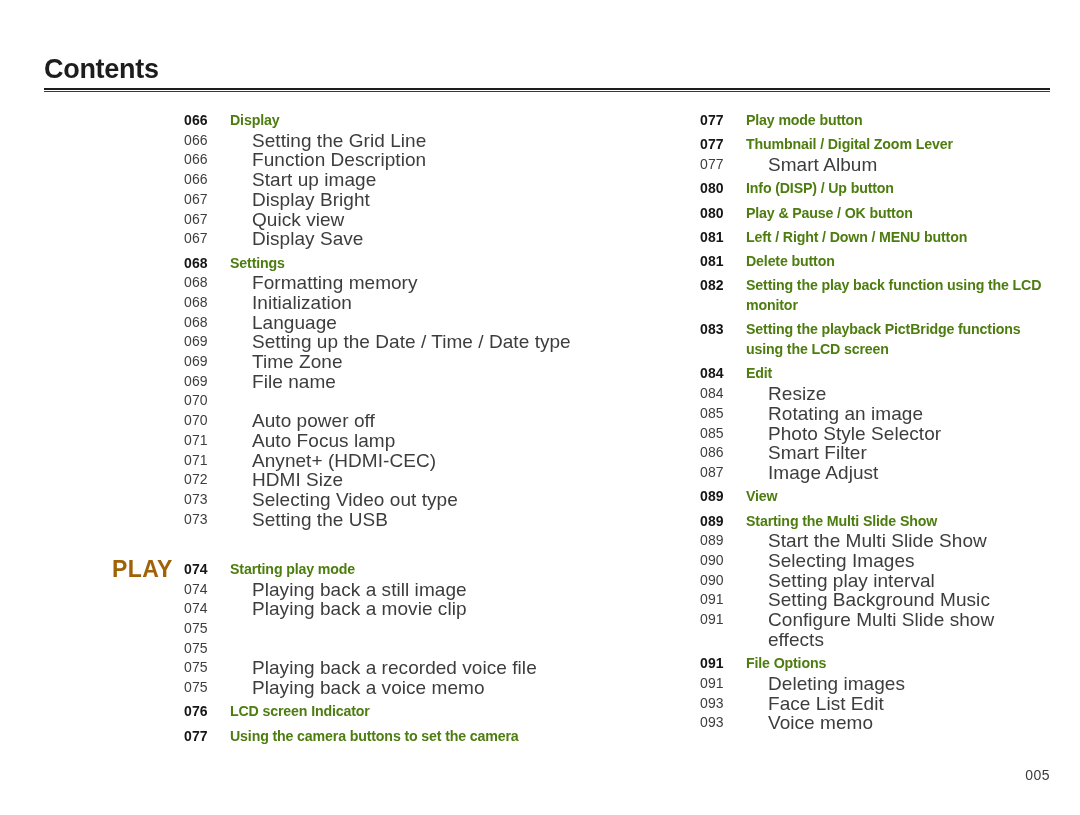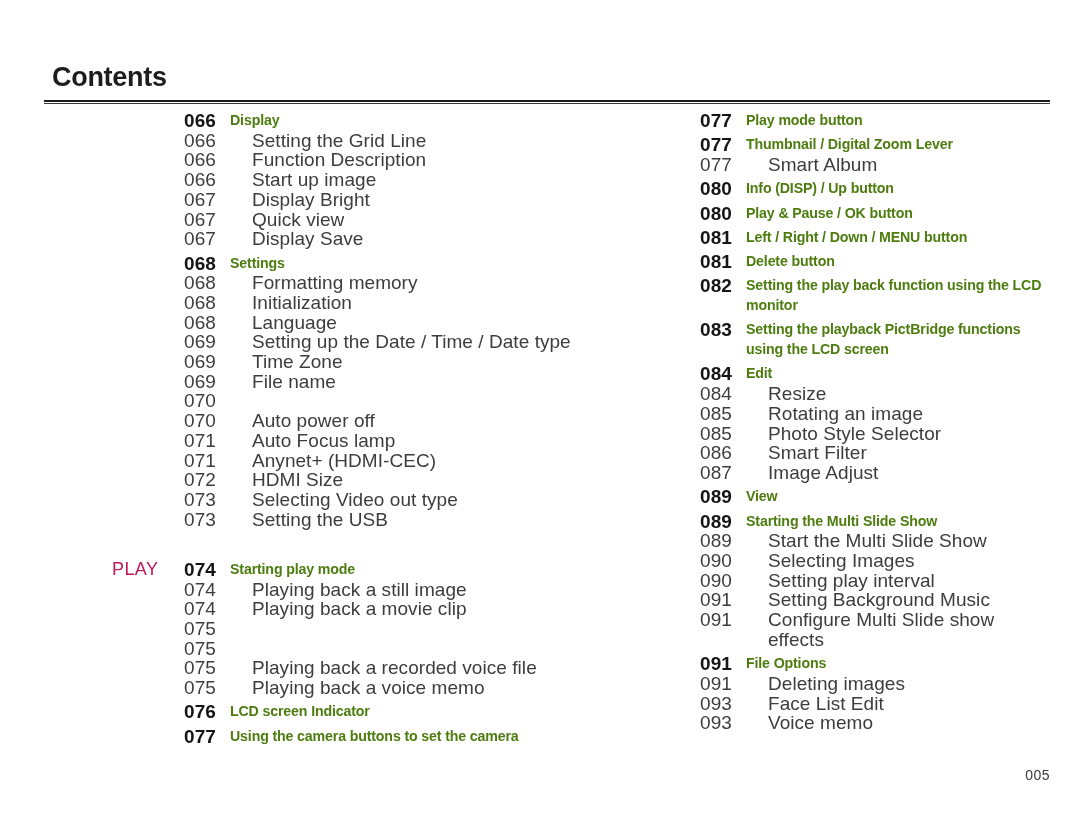--- a/index.html
+++ b/index.html
@@ -29,21 +29,21 @@
     left: 44px;
     top: 54px;
     width: 1006px;
   }
   .header-title {
     font-size: 27px;
     font-weight: bold;
     color: #1d1d1d;
     letter-spacing: -0.3px;
     line-height: 30px;
-    margin: 8px;
+    margin: 0;
     font-family: "Liberation Sans", sans-serif;
   }
   .header-rule {
     margin-top: 4px;
     width: 1006px;
     height: 4px;
     border-top: 2.5px solid #1d1d1d;
     border-bottom: 1px solid #3a3a3a;
     box-sizing: border-box;
   }
@@ -59,31 +59,31 @@
   .toc-row {
     display: flex;
     align-items: flex-start;
     line-height: 19.7px;
     white-space: nowrap;
   }
 
   .mode-tag {
     width: 72px;
     flex: 0 0 72px;
-    font-size: 18px;
-    font-weight: normal;
-    color: #be185d;
+    font-size: 23px;
+    font-weight: bold;
+    color: #a16207;
     letter-spacing: 0.4px;
     line-height: 19.7px;
   }
 
   .pg {
     flex: 0 0 46px;
     width: 46px;
-    font-size: 19px;
+    font-size: 14px;
     color: #3d3d3d;
     letter-spacing: 0.1px;
   }
   .toc-row.h .pg {
     font-weight: bold;
     color: #151515;
   }
 
   .lbl {
     font-size: 19px;

